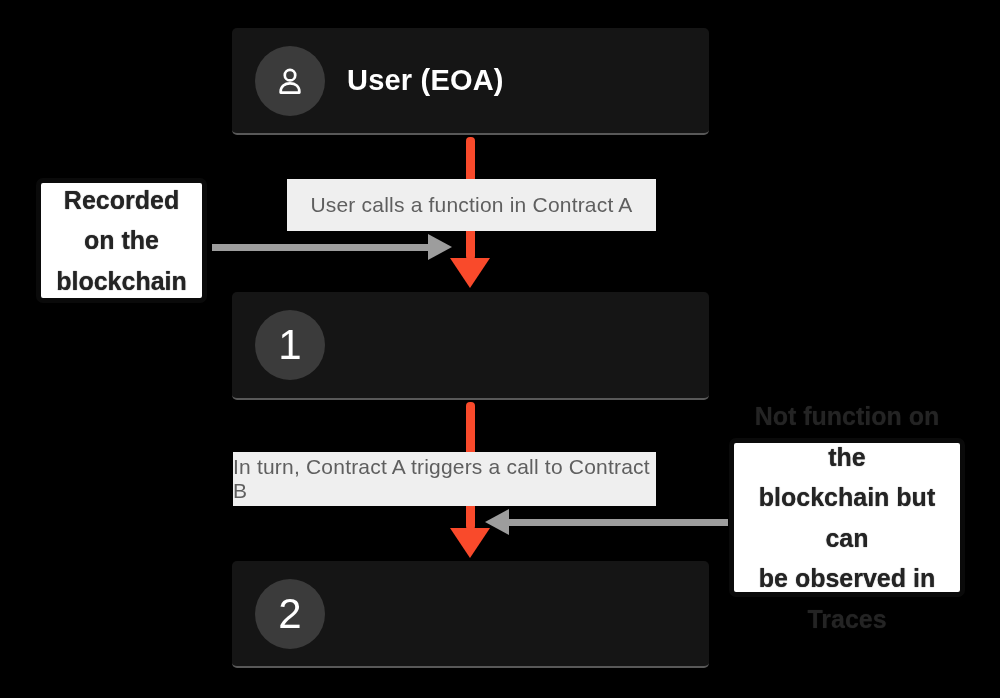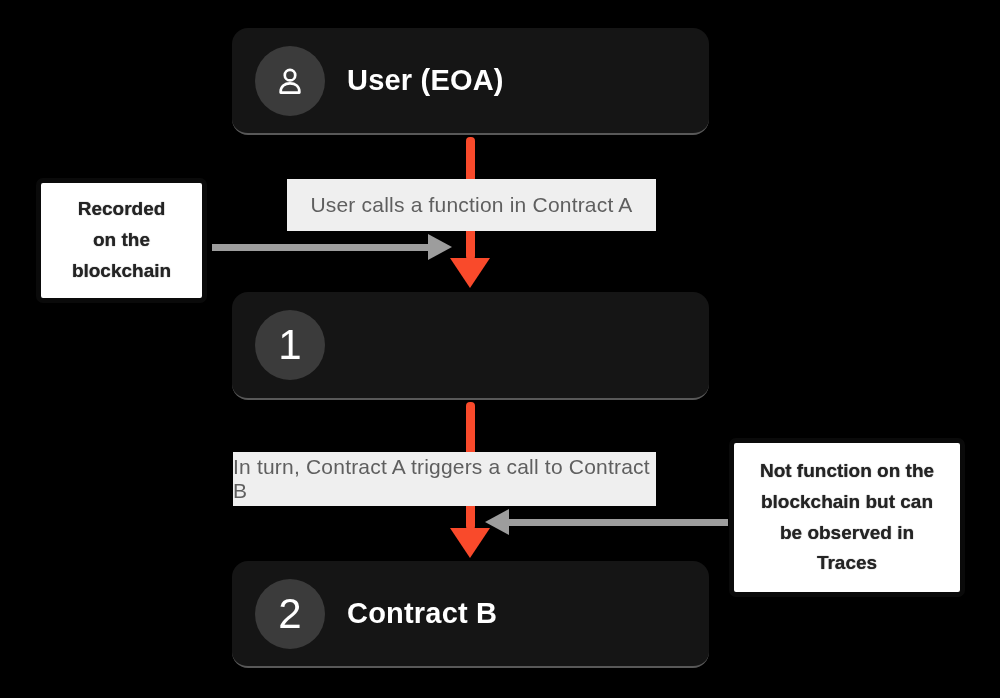--- a/index.html
+++ b/index.html
@@ -3,21 +3,21 @@
 <meta charset="utf-8">
 <style>
   html,body{margin:0;padding:0;background:#000;}
   #canvas{
     position:relative;width:1000px;height:698px;background:#000;
     font-family:"Liberation Sans", sans-serif;overflow:hidden;
   }
   
   .node{
     position:absolute;left:232px;width:477px;background:#151515;
-    border-radius:16px;border-bottom:2px solid #585858;
+    border-radius:5px;border-bottom:2px solid #585858;
     display:flex;align-items:center;padding-left:23px;box-sizing:border-box;
     z-index:2;
   }
   .badge{
     width:70px;height:70px;border-radius:50%;background:#3b3b3b;flex:0 0 70px;
     display:flex;align-items:center;justify-content:center;
   }
   .badge-num{color:#ffffff;font-size:42px;font-weight:400;line-height:1;}
   .node-title{color:#ffffff;font-size:29px;font-weight:700;margin-left:22px;letter-spacing:.2px;}
   
@@ -38,21 +38,21 @@
   .ghead{position:absolute;width:0;height:0;z-index:1;}
   .ghead.right{border-top:13px solid transparent;border-bottom:13px solid transparent;border-left:24px solid #9d9d9d;}
   .ghead.left{border-top:13px solid transparent;border-bottom:13px solid transparent;border-right:24px solid #9d9d9d;}
   
   .callout{
     position:absolute;background:#ffffff;border:5px solid #0a0a0a;border-radius:7px;
     box-sizing:border-box;display:flex;align-items:center;justify-content:center;
     z-index:4;padding:6px 8px;
   }
   .callout-text{
-    color:#242424;font-size:19px;font-weight:800;text-align:center;
+    color:#242424;font-size:25px;font-weight:800;text-align:center;
     line-height:1.62;white-space:pre-line;
     text-shadow:0 0 1px rgba(30,30,30,.85);filter:blur(.4px);
   }
   
   .person-svg{display:block;}
 </style>
 </head>
 <body>
 
 <div id="canvas">
@@ -82,21 +82,20 @@
   <div class="node" style="top:292px;height:108px;">
     <div class="badge">
       <span class="badge-num">1</span>
     </div>
   </div>
 
   <div class="node" style="top:561px;height:107px;">
     <div class="badge">
       <span class="badge-num">2</span>
     </div>
-    <div class="node-title">Contract B</div>
   </div>
 
   <div class="flow-label" style="left:233px;top:452px;width:423px;height:54px;">
     <span>In turn, Contract A triggers a call to Contract B</span>
   </div>
 
   <div class="flow-label" style="left:287px;top:179px;width:369px;height:52px;">
     <span>User calls a function in Contract A</span>
   </div>
 

